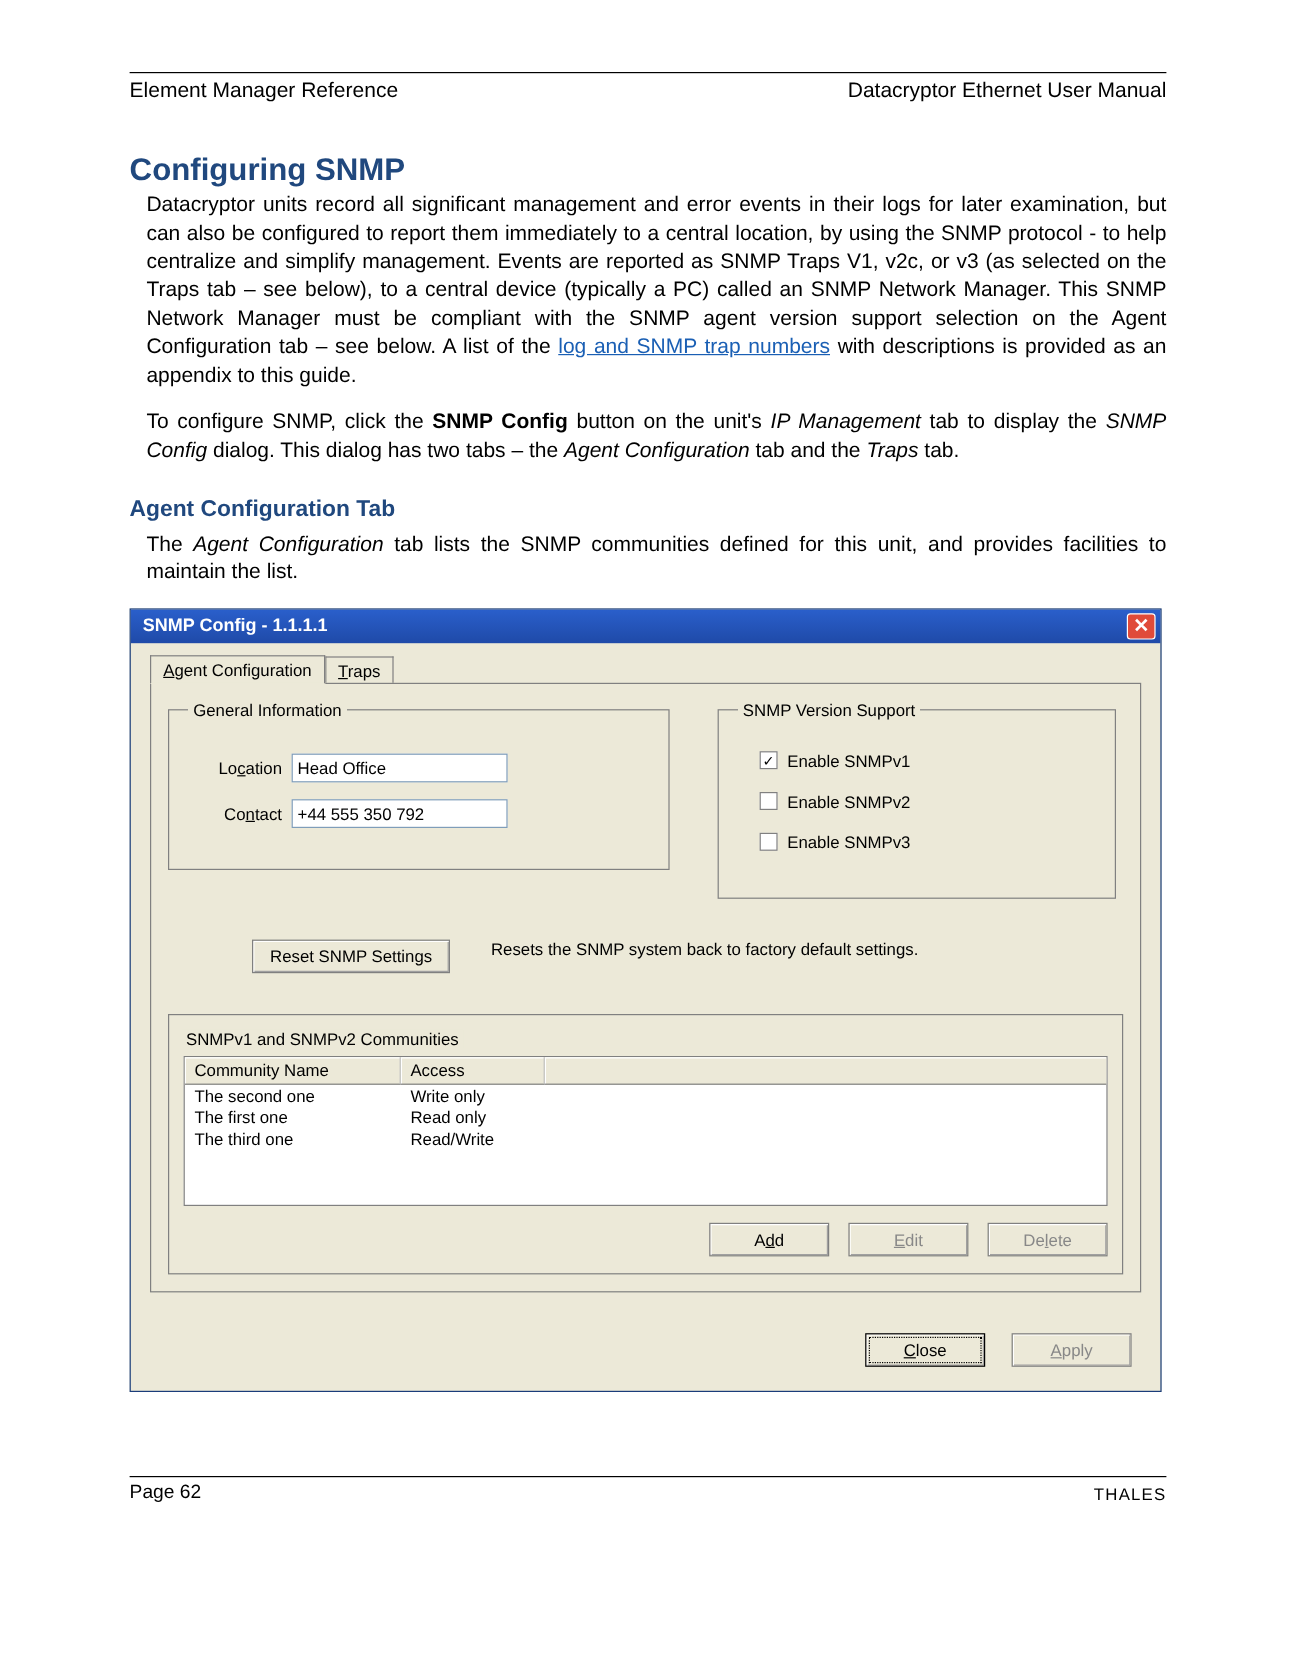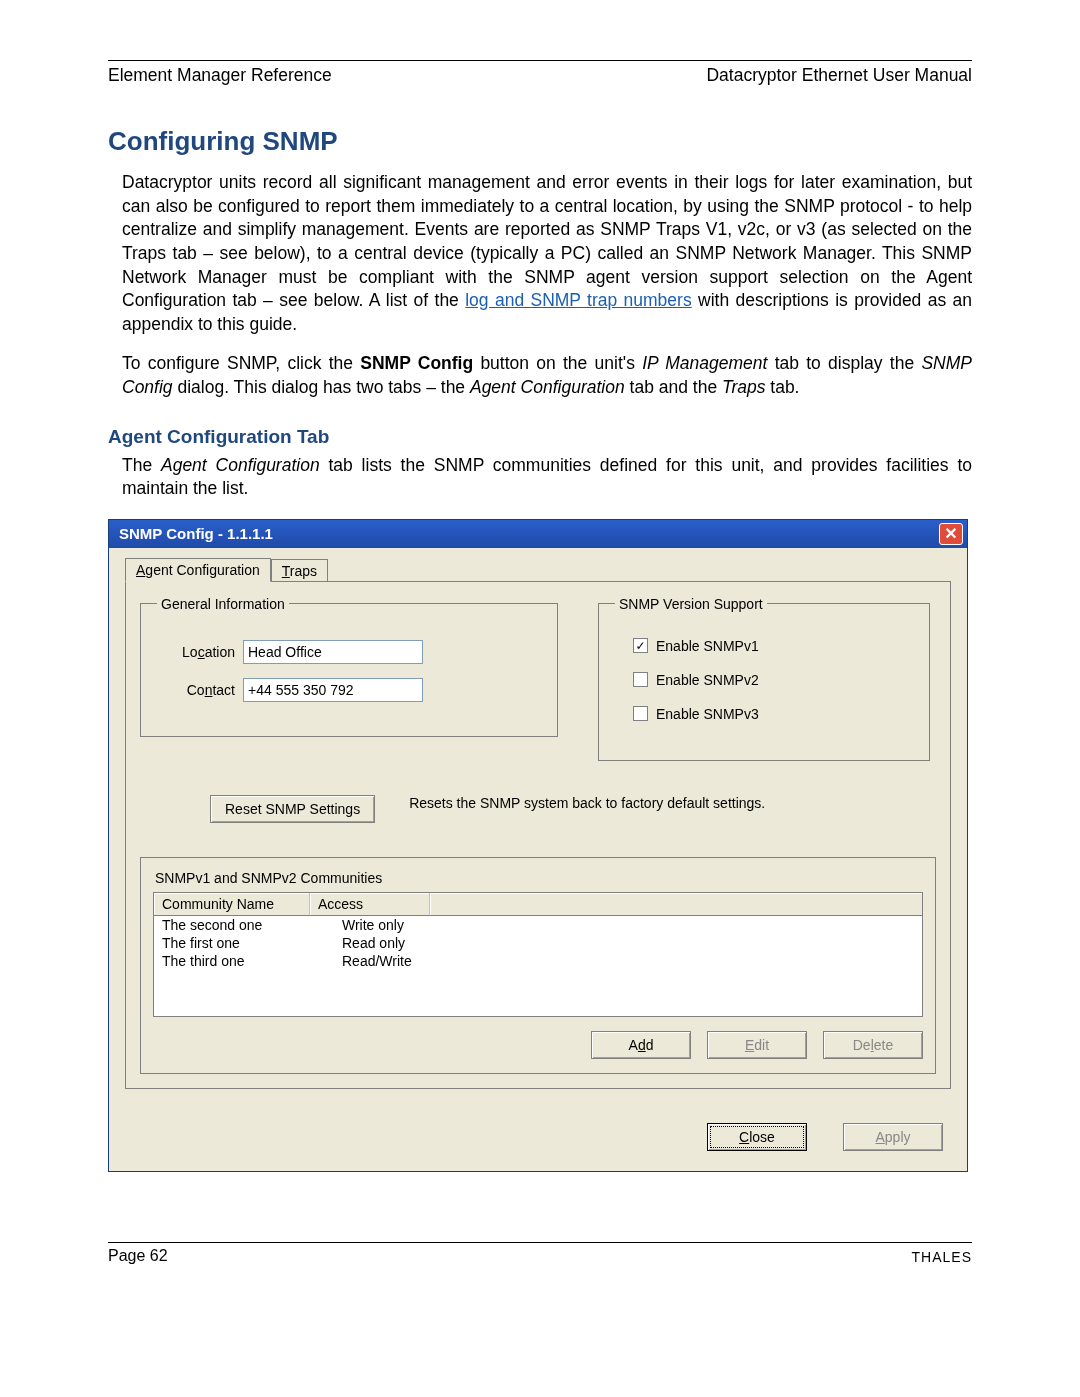--- a/index.html
+++ b/index.html
@@ -21,21 +21,21 @@
     display: flex;
     justify-content: space-between;
     font-size: 17.5px;
     margin-bottom: 40px;
     gap: 20px;
   }
   h1.section-title {
     color: #20487e;
     font-size: 26px;
     font-weight: bold;
-    margin-bottom: 14px;
+    margin-bottom: 2px;
   }
   .body-text {
     font-size: 17.5px;
     line-height: 1.35;
     text-align: justify;
     margin: 0 0 16px 14px;
   }
   .body-text .link { color: #1a5fb4; text-decoration: underline; }
   .body-text .bold { font-weight: bold; }
   .body-text .ital { font-style: italic; }
@@ -192,41 +192,41 @@
     display: flex;
     background: #ece9d8;
   }
   .th {
     border-right: 1px solid #c0c0c0;
     border-bottom: 1px solid #808080;
     padding: 3px 8px;
     font-size: 14px;
     box-shadow: inset 1px 1px 0 #fff;
   }
-  .th.col1 { width: 156px; }
+  .th.col1 { width: 180px; }
   .th.col2 { width: 120px; }
   .th.col3 { flex: 1; border-right: none; }
   .tr { display: flex; }
   .td {
     padding: 1px 8px;
     font-size: 14px;
   }
   .td.col1 { width: 180px; }
   .td.col2 { width: 120px; }
   .tbody { min-height: 100px; }
   .btn-row-right {
     display: flex;
     justify-content: flex-end;
     gap: 16px;
     margin-top: 14px;
   }
   .dialog-footer {
     display: flex;
     justify-content: flex-end;
-    gap: 36px;
+    gap: 22px;
     padding: 18px 24px 20px 0;
   }
   .win-btn.default {
     outline: 1px dotted #000;
     outline-offset: -4px;
     border: 1px solid #000;
   }
   .u { text-decoration: underline; }
   .page-footer {
     margin-top: 70px;

